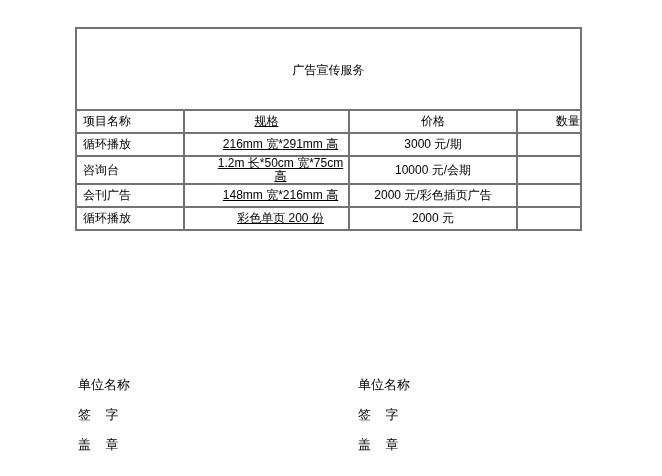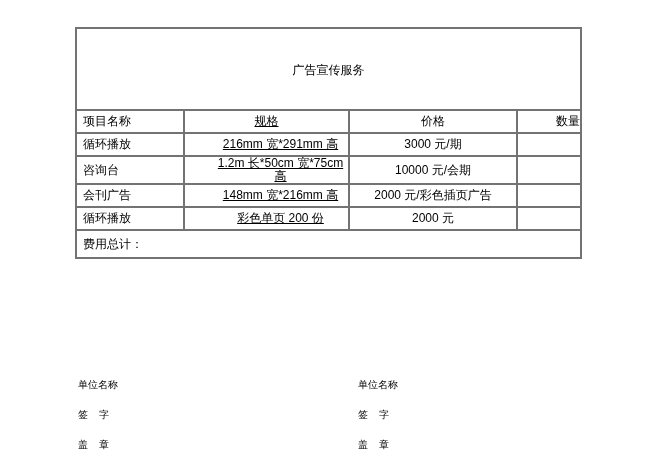--- a/index.html
+++ b/index.html
@@ -62,21 +62,21 @@
     text-align: center;
     padding-left: 28px !important;
   }
   .total-cell {
     text-align: left;
     padding-left: 6px !important;
     height: 26px !important;
   }
   .signature-block {
     position: absolute;
-    font-size: 10px;
+    font-size: 13px;
     line-height: 30px;
   }
   .sig-left  { left: 78px; top: 370px; }
   .sig-right { left: 358px; top: 370px; }
   .sig-line  { white-space: pre; }
 </style>
 </head>
 <body>
 
 <div class="page">
@@ -119,23 +119,20 @@
         <td class="c-price">2000 元/彩色插页广告</td>
         <td class="c-qty"></td>
       </tr>
       <tr>
         <td class="c-name">循环播放</td>
         <td class="c-spec spec-left">彩色单页 200 份</td>
         <td class="c-price">2000 元</td>
         <td class="c-qty"></td>
       </tr>
 
-      <tr>
-        <td class="total-cell" colspan="4">费用总计：</td>
-      </tr>
     </tbody>
   </table>
 
   <div class="signature-block sig-left">
     <div class="sig-line">单位名称</div>
     <div class="sig-line">签    字</div>
     <div class="sig-line">盖    章</div>
   </div>
 
   <div class="signature-block sig-right">

